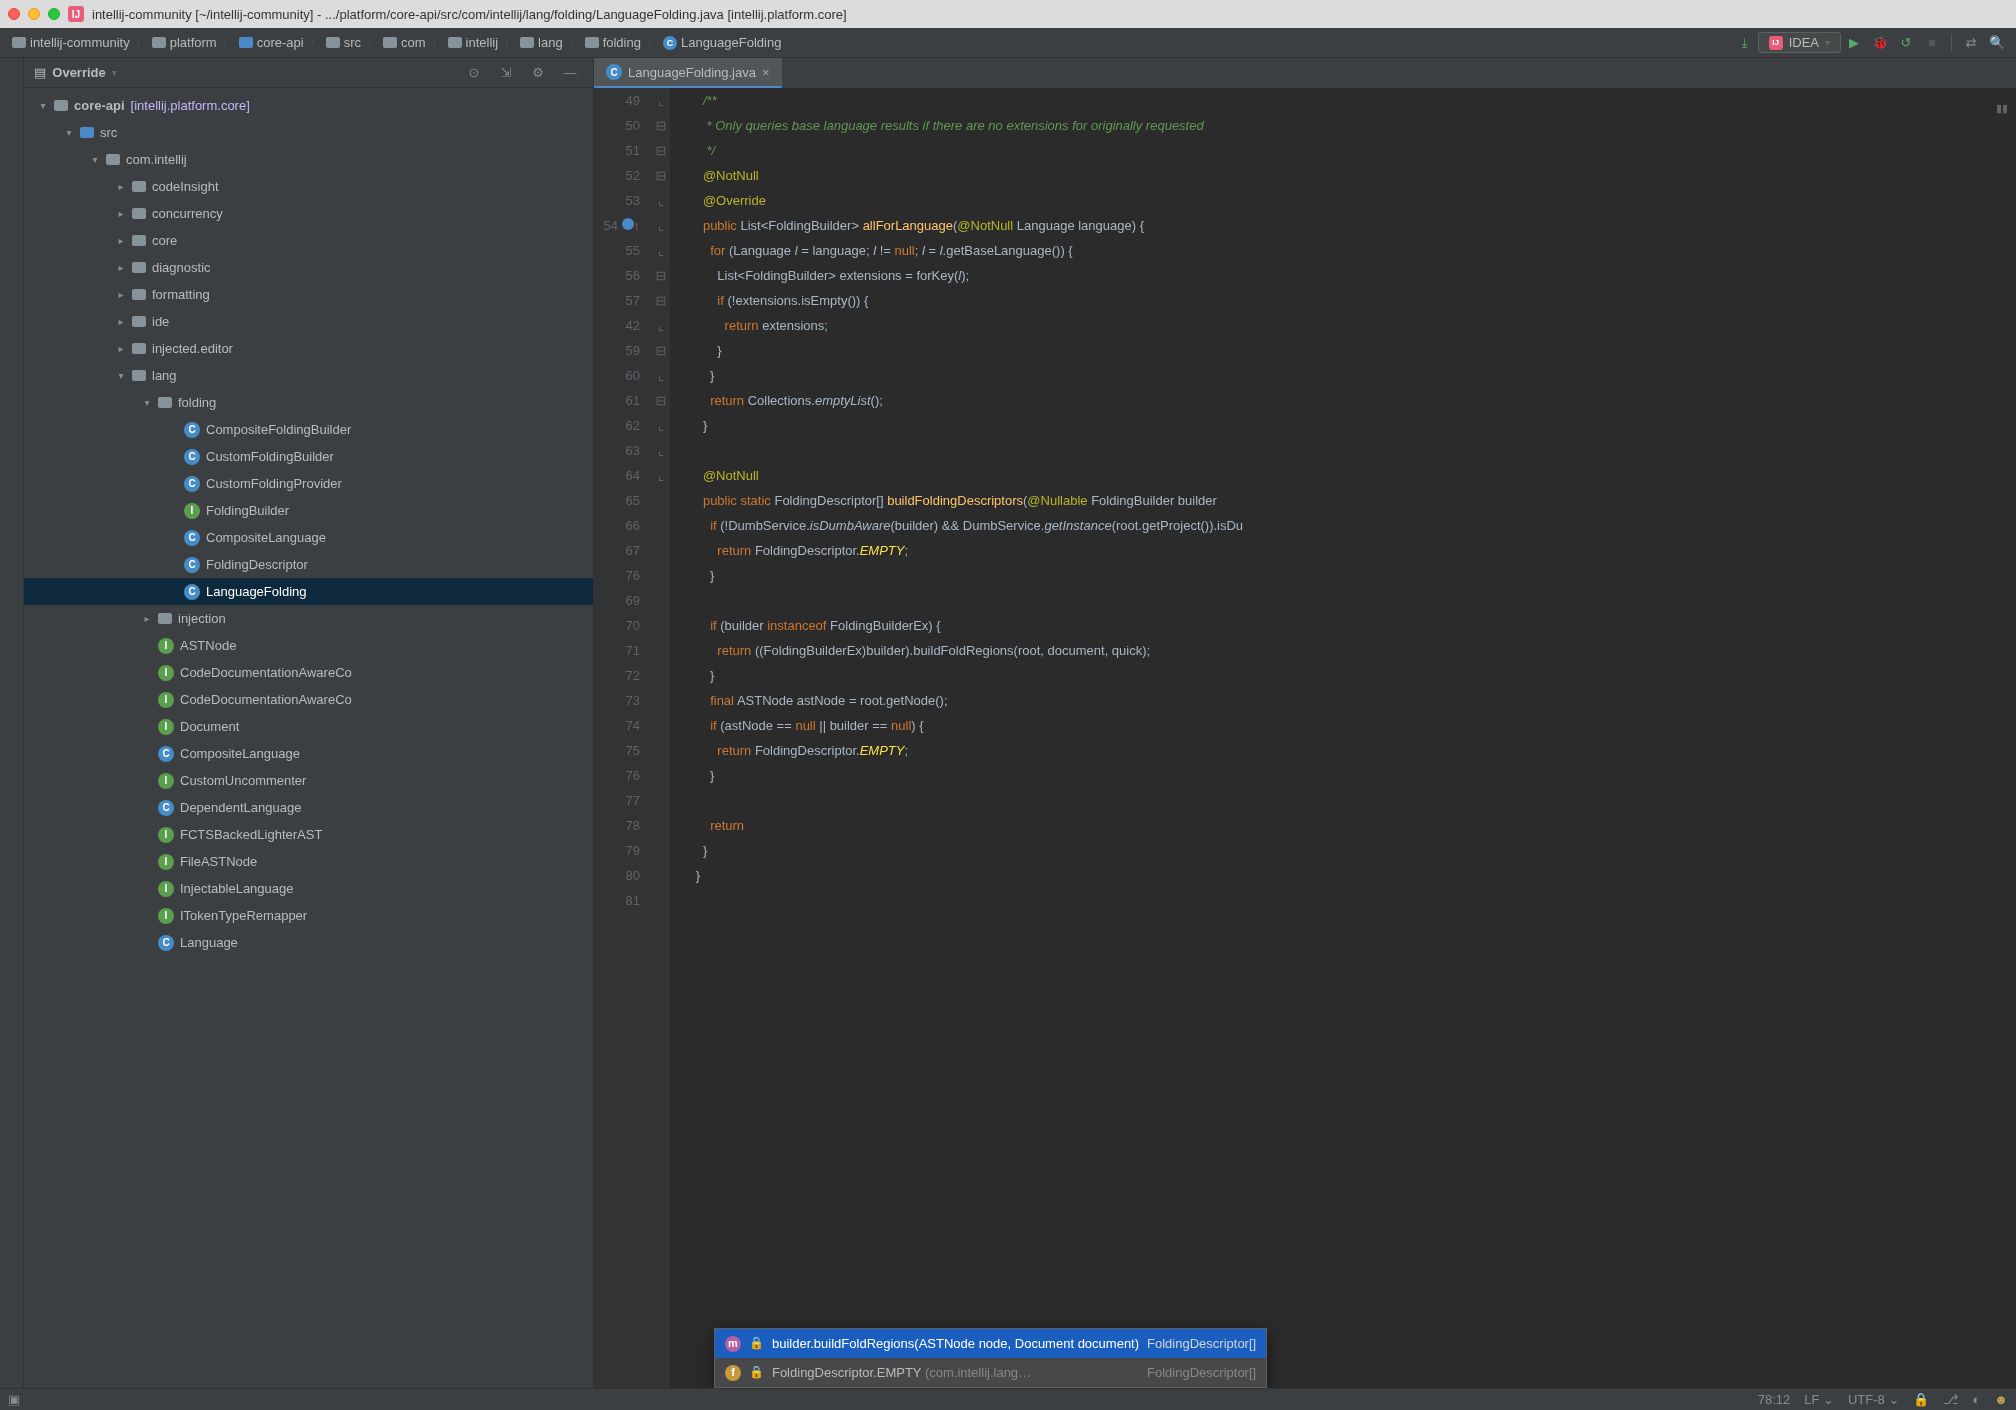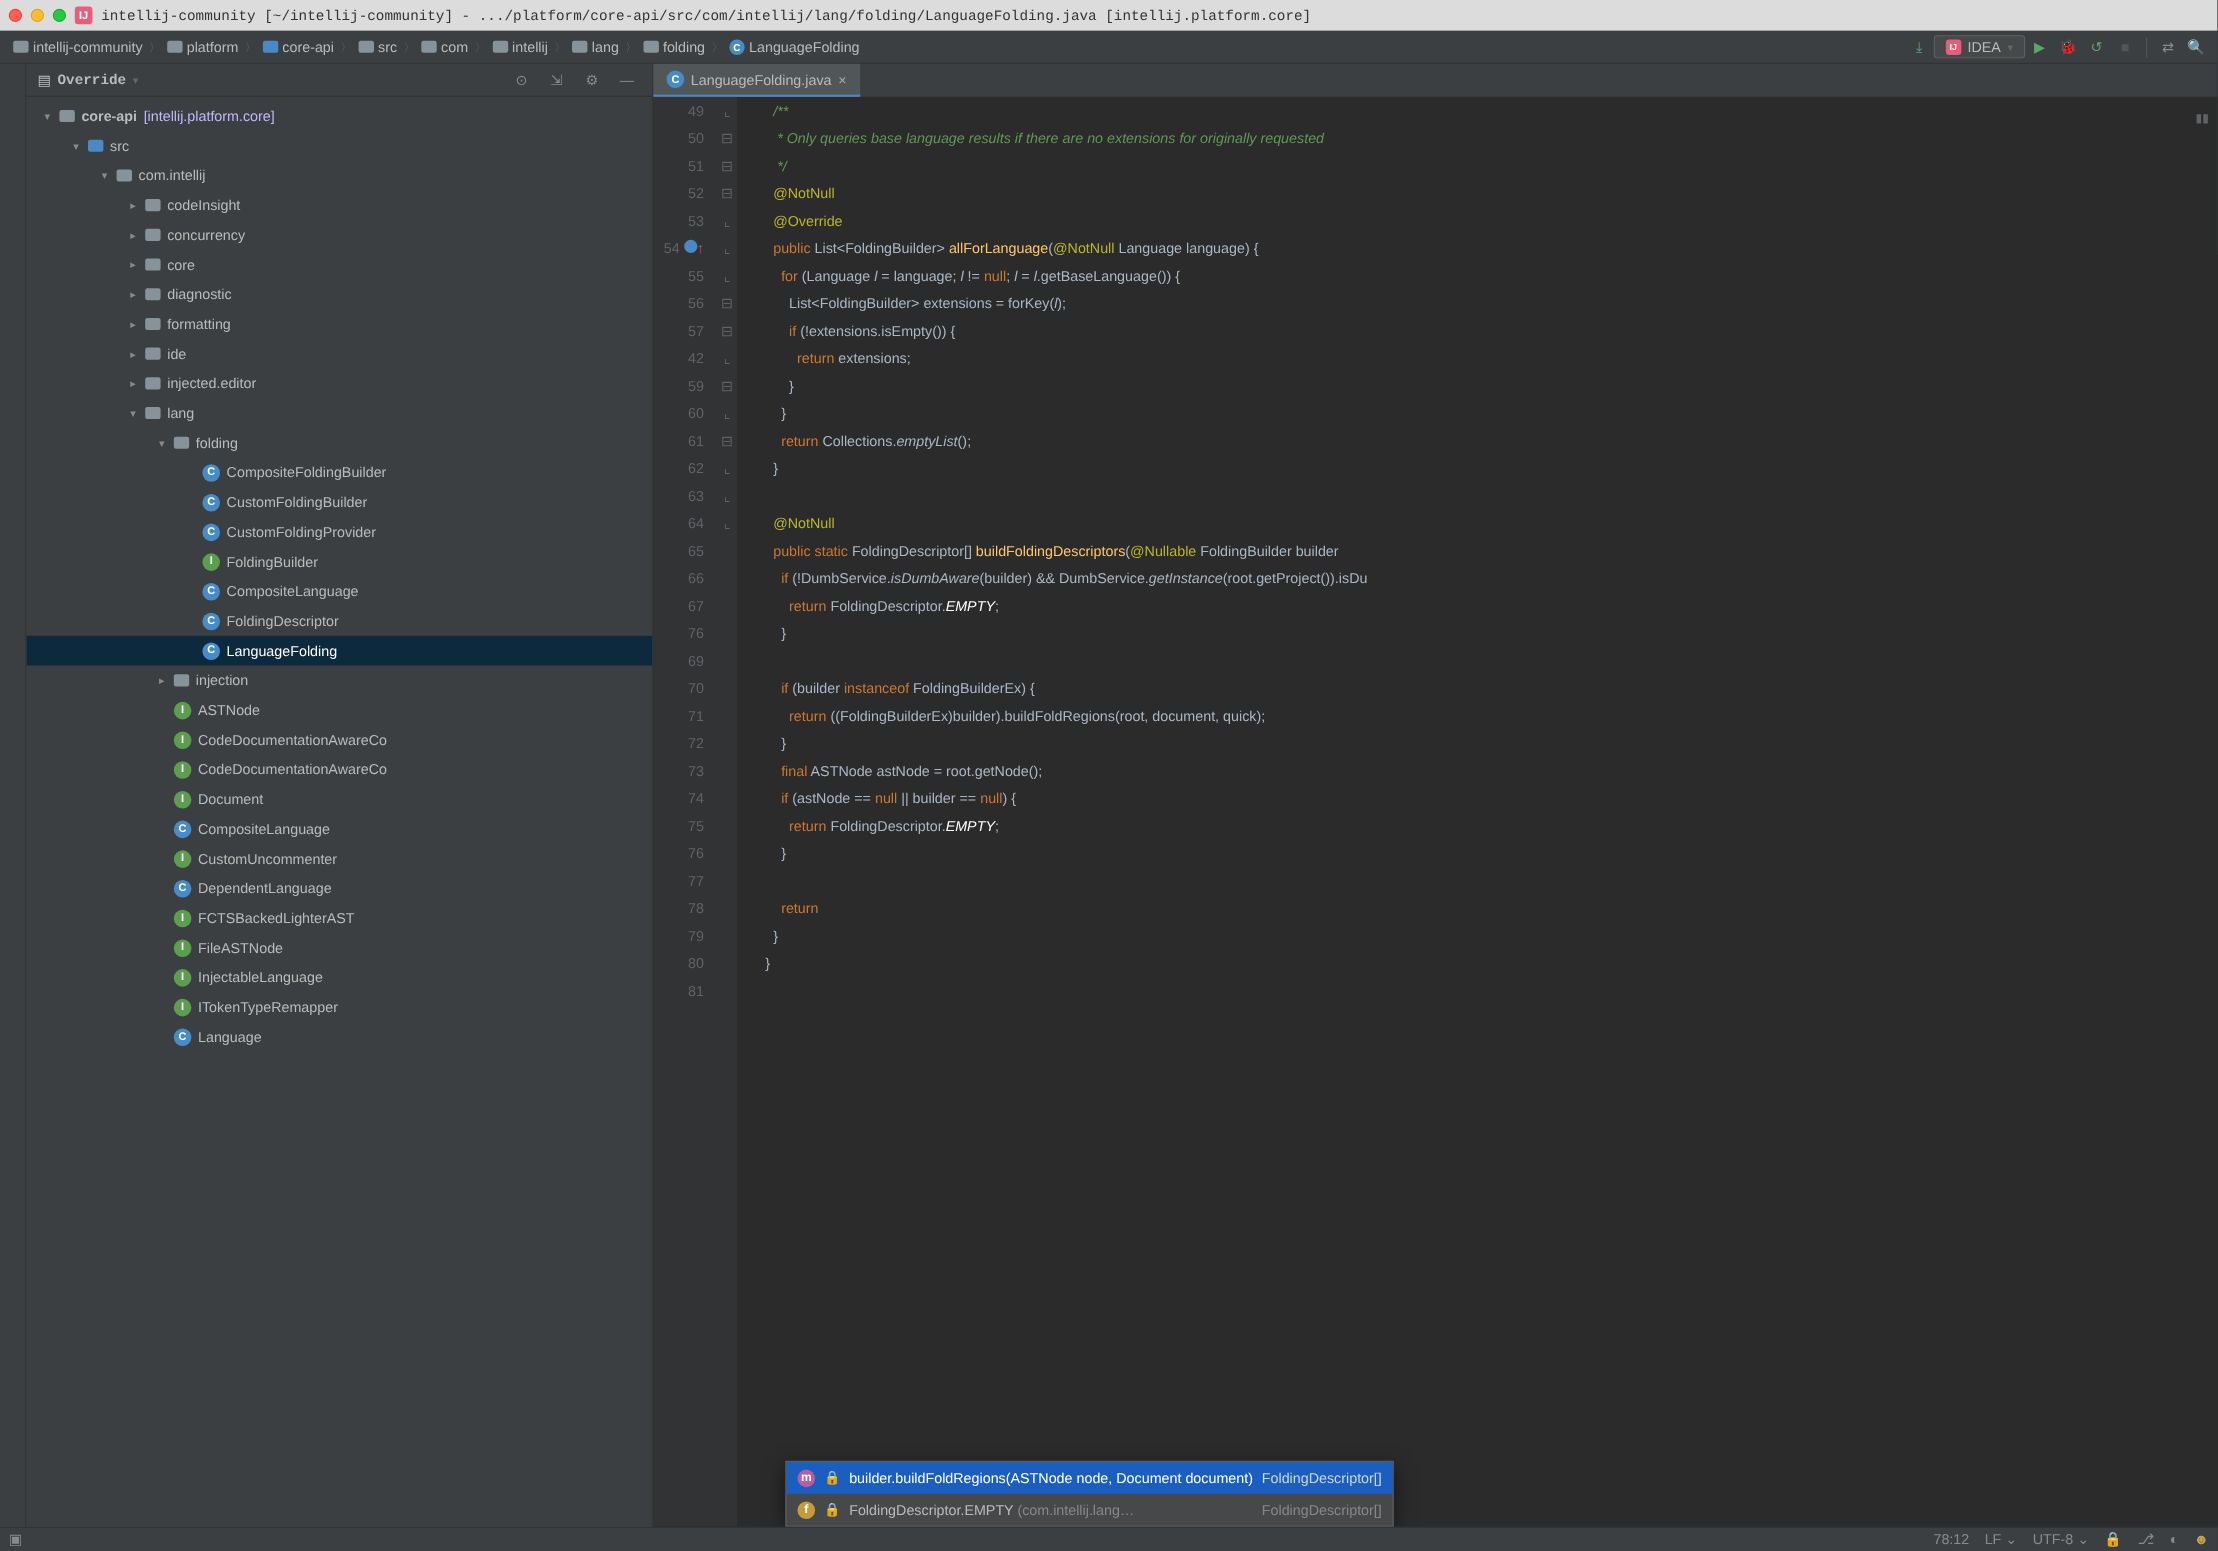--- a/index.html
+++ b/index.html
@@ -7,21 +7,21 @@
 @media (max-width:2015px){ body{ transform:scale(0.653);} }
 
 
 .titlebar { height:28px; background:#dcdcdc; display:flex; align-items:center; gap:8px; padding:0 8px; color:#333; }
 .traffic { display:flex; gap:8px; }
 .dot { width:12px; height:12px; border-radius:50%; }
 .dot.red{background:#ff5f57;border:1px solid #e1493f;}
 .dot.yel{background:#ffbd2e;border:1px solid #dfa023;}
 .dot.grn{background:#28c940;border:1px solid #1dad2b;}
 .appicon{width:16px;height:16px;background:#e85d7a;border-radius:3px;display:flex;align-items:center;justify-content:center;font-size:10px;color:#fff;font-weight:bold;}
-.title{font-size:13px;color:#333;font-family:Liberation Mono, monospace;}
+.title{font-size:13px;color:#333;}
 
 
 .navbar { height:30px; background:#3c3f41; display:flex; align-items:center; padding:0 6px; border-bottom:1px solid #323232; }
 .crumb { display:flex; align-items:center; gap:4px; padding:0 6px; color:#bbb; cursor:pointer; }
 .chev { color:#666; font-size:10px; }
 .foldicn{width:14px;height:11px;background:#87939a;border-radius:2px;display:inline-block;position:relative;top:0;}
 .foldicn.blue{background:#4a88c7;}
 .flex1{flex:1;}
 .toolbtn{width:22px;height:22px;display:flex;align-items:center;justify-content:center;cursor:pointer;color:#8a8a8a;margin:0 2px;}
 .runcfg{display:flex;align-items:center;gap:6px;background:#45494a;border:1px solid #5e6060;border-radius:3px;padding:2px 10px;cursor:pointer;}
@@ -54,21 +54,21 @@
 .fold{width:18px;background:#313335;color:#606366;text-align:center;user-select:none;}
 .src{flex:1;padding-left:4px;color:#a9b7c6;white-space:pre;}
 .caret-right{position:absolute;top:8px;right:8px;color:#606366;font-size:11px;font-family:sans-serif;}
 .kw{color:#cc7832;}
 .ann{color:#bbb529;}
 .cmt{color:#629755;font-style:italic;}
 .fn{color:#ffc66d;}
 .l{color:#a9b7c6;font-style:italic;}
 .it{font-style:italic;}
 .par{color:#a9b7c6;}
-.pur{color:#ffffff;}
+.pur{color:#fde047;}
 .ovr{display:inline-block;width:12px;height:12px;border-radius:50%;background:#4a88c7;}
 .up-arrow{color:#c75450;}
 
 .lookup{position:absolute;left:120px;bottom:0;background:#46484a;border:1px solid #5e6060;box-shadow:0 4px 16px rgba(0,0,0,.5);font-family:Menlo,monospace;font-size:17px;}
 .lookup .row{display:flex;align-items:center;padding:2px 10px;gap:8px;}
 .lookup .row.sel{background:#1a5fbf;color:#fff;}
 .lookup .hint{padding:4px 10px;color:#888;font-family:sans-serif;font-size:14px;}
 .lookup .right{margin-left:auto;color:#888;}
 .lookup .row.sel .right{color:#cfd5db;}
 .lki{width:16px;height:16px;border-radius:50%;display:inline-flex;align-items:center;justify-content:center;font-size:11px;font-weight:bold;}

